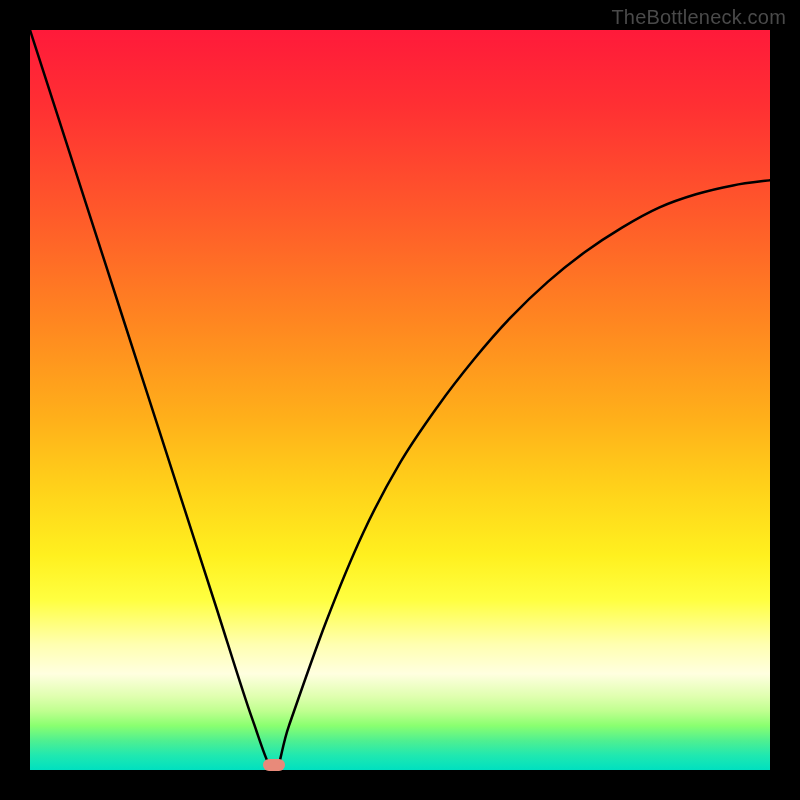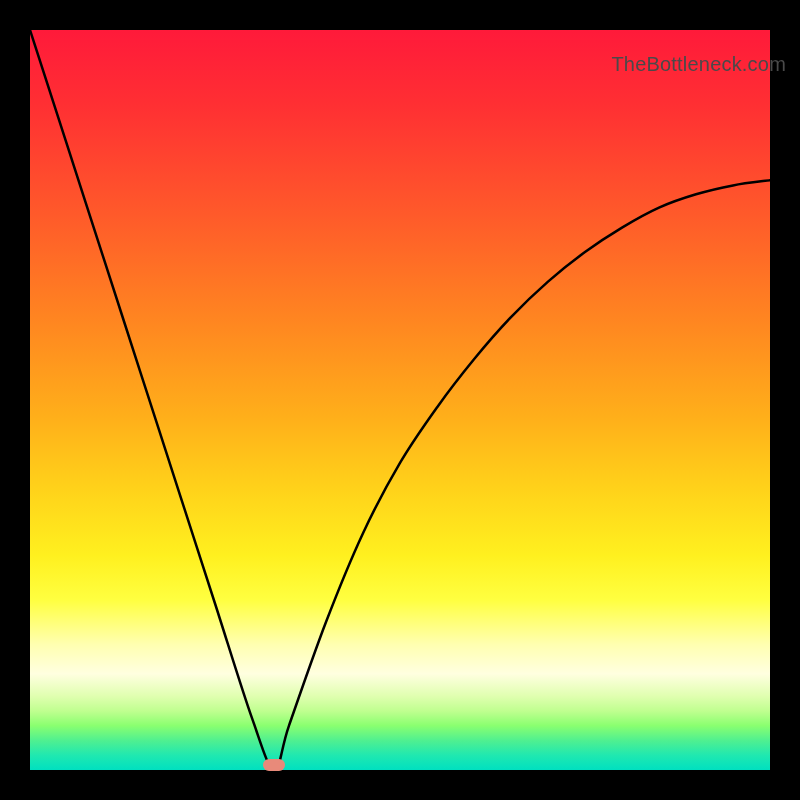--- a/index.html
+++ b/index.html
@@ -44,21 +44,20 @@
   }
   .watermark {
     position: absolute;
     top: 6px;
     right: 14px;
     color: #4a4a4a;
     font-size: 20px;
     letter-spacing: 0.2px;
     font-weight: 400;
     z-index: 5;
-    margin-top: 47px;
   }
   svg.curve {
     position: absolute;
     left: 0;
     top: 0;
     width: 740px;
     height: 740px;
   }
   .marker {
     position: absolute;

